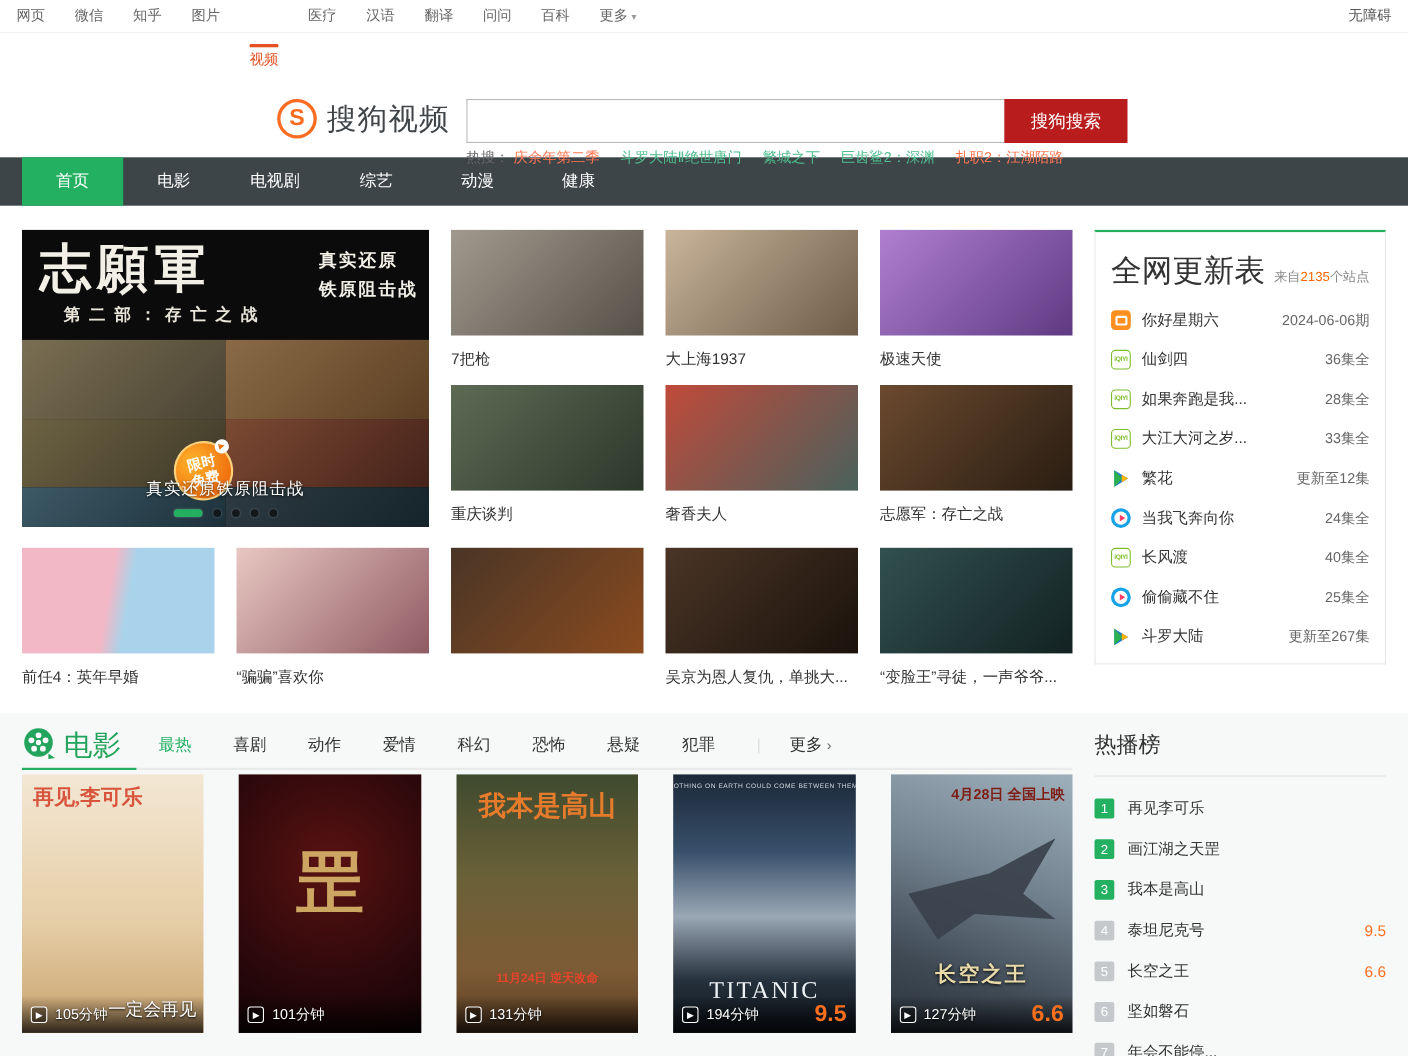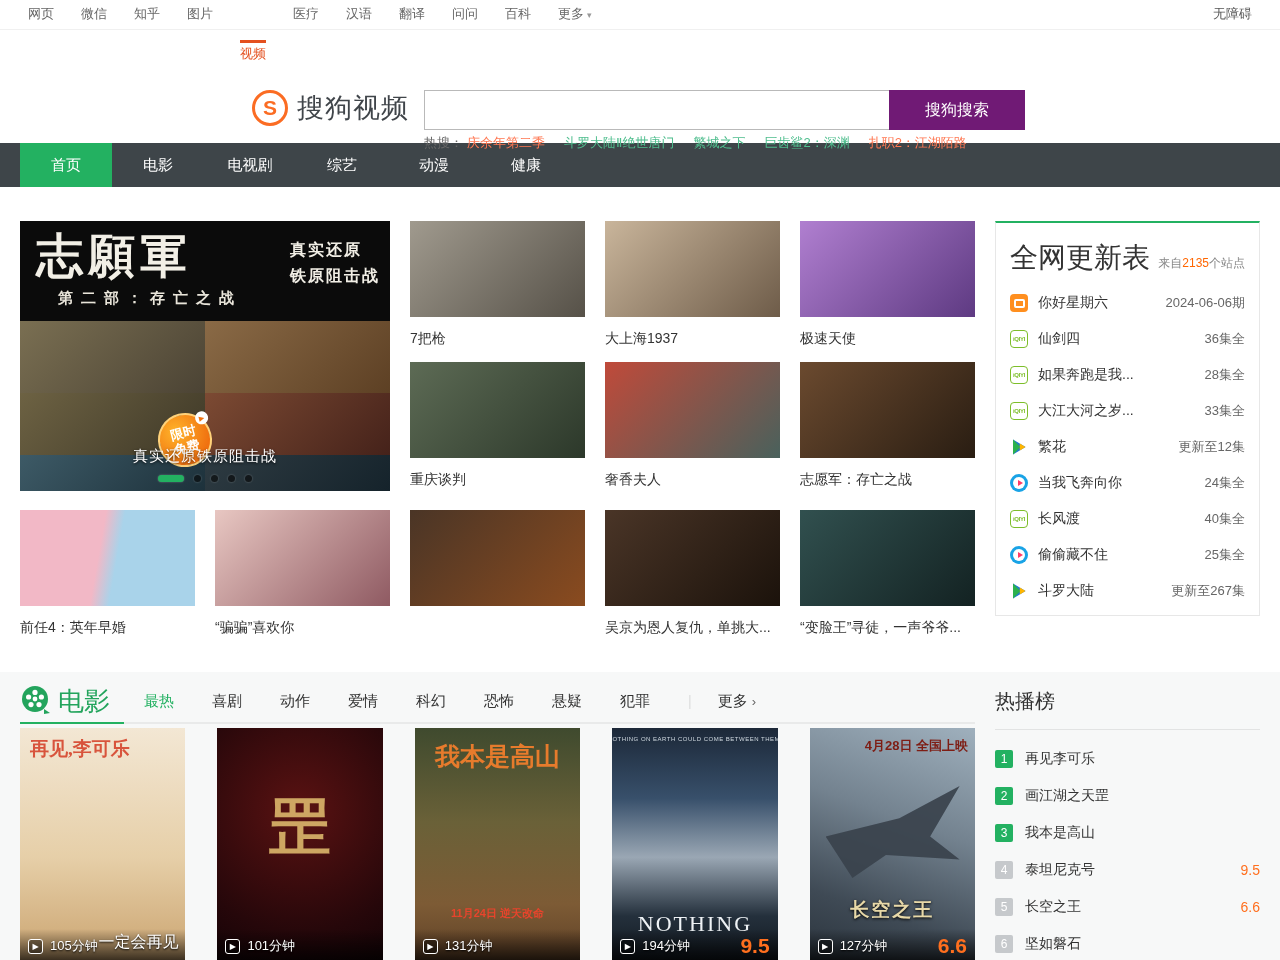--- a/index.html
+++ b/index.html
@@ -1,46 +1,46 @@
 <!DOCTYPE html>
 <html><head>
 <meta charset="utf-8">
 <style>
   * { margin:0; padding:0; box-sizing:border-box; }
   html,body { width:1280px; height:960px; overflow:hidden; background:#fff;
     font-family:"Liberation Sans","DejaVu Sans",sans-serif; }
 
   
-  .topbar{height:30px;display:flex;align-items:stretch;padding:0 28px;border-bottom:1px solid #f0f0f0;}
+  .topbar{height:30px;display:flex;align-items:stretch;padding:0 15px;border-bottom:1px solid #f0f0f0;}
   .topbar-item{font-size:13px;color:#666;line-height:27px;margin-right:27px;cursor:pointer;}
   .topbar-item.active{color:#e4501f;border-bottom:3px solid #e4501f;margin-top:40px;}
   .caret{font-size:9px;color:#999;margin-left:3px;}
   .topbar-spacer{flex:1;}
   .topbar-acc{font-size:13px;color:#555;line-height:27px;cursor:pointer;}
 
   
   .header{height:113px;position:relative;}
   .logo{position:absolute;left:252px;top:60px;display:flex;align-items:center;cursor:pointer;}
   .logo-mark{width:36px;height:36px;border-radius:50%;border:3px solid #fb6c23;color:#fb6c23;
     font-weight:bold;font-size:21px;display:flex;align-items:center;justify-content:center;}
   .logo-text{margin-left:9px;font-size:27px;color:#40454a;letter-spacing:1px;}
   .search{position:absolute;left:424px;top:60px;display:flex;width:601px;height:40px;}
   .search input{flex:1;border:1px solid #b9b9b9;border-right:none;padding:0 10px;font-size:14px;outline:none;}
-  .search button{width:136px;background:#701a75;border:none;color:#fff;font-size:16px;cursor:pointer;}
+  .search button{width:112px;background:#b91c1c;border:none;color:#fff;font-size:16px;cursor:pointer;}
   .hotsearch{position:absolute;left:424px;top:104px;display:flex;font-size:13px;color:#666;}
   .hot-label{margin-right:4px;}
   .hot-item{margin-right:19px;cursor:pointer;}
 
   
   .mainnav{background:#3e4549;height:44px;display:flex;padding-left:20px;}
   .nav-item{width:92px;text-align:center;line-height:44px;font-size:15px;color:#fff;cursor:pointer;}
   .nav-item.active{background:#23b161;}
 
   
-  .content{padding:12px 20px;}
+  .content{padding:0 20px;}
   .main-row{display:flex;gap:20px;margin-top:22px;}
   .left-col{width:955px;}
   .row-a{display:flex;gap:20px;}
   .row-b{display:flex;gap:20px;margin-top:7px;}
 
   
   .hero{width:370px;height:270px;position:relative;background:#0b0b0b;overflow:hidden;flex-shrink:0;cursor:pointer;}
   .hero-title{position:absolute;left:16px;top:4px;font-family:"Liberation Serif","DejaVu Serif",serif;
     font-weight:bold;font-size:47px;color:#f2efe6;letter-spacing:5px;z-index:2;}
   .hero-sub{position:absolute;left:38px;top:68px;font-size:15px;color:#e9e5da;letter-spacing:8px;font-weight:bold;z-index:2;}
@@ -420,21 +420,21 @@
         </div>
         <div class="poster p3">
           <span class="art-title">我本是高山</span>
           <span class="art-sub">11月24日 逆天改命</span>
           <div class="poster-bar">
             <span class="pb-play">▶</span>
             <span class="pb-dur">131分钟</span>
           </div>
         </div>
         <div class="poster p4">
-          <span class="art-title">NOTHING</span>
+          <span class="art-title">TITANIC</span>
           <span class="art-sub">NOTHING ON EARTH COULD COME BETWEEN THEM.</span>
           <div class="poster-bar">
             <span class="pb-play">▶</span>
             <span class="pb-dur">194分钟</span>
             <span class="pb-rating">9.5</span>
           </div>
         </div>
         <div class="poster p5">
           <span class="art-title">长空之王</span>
           <span class="art-sub">4月28日 全国上映</span>

